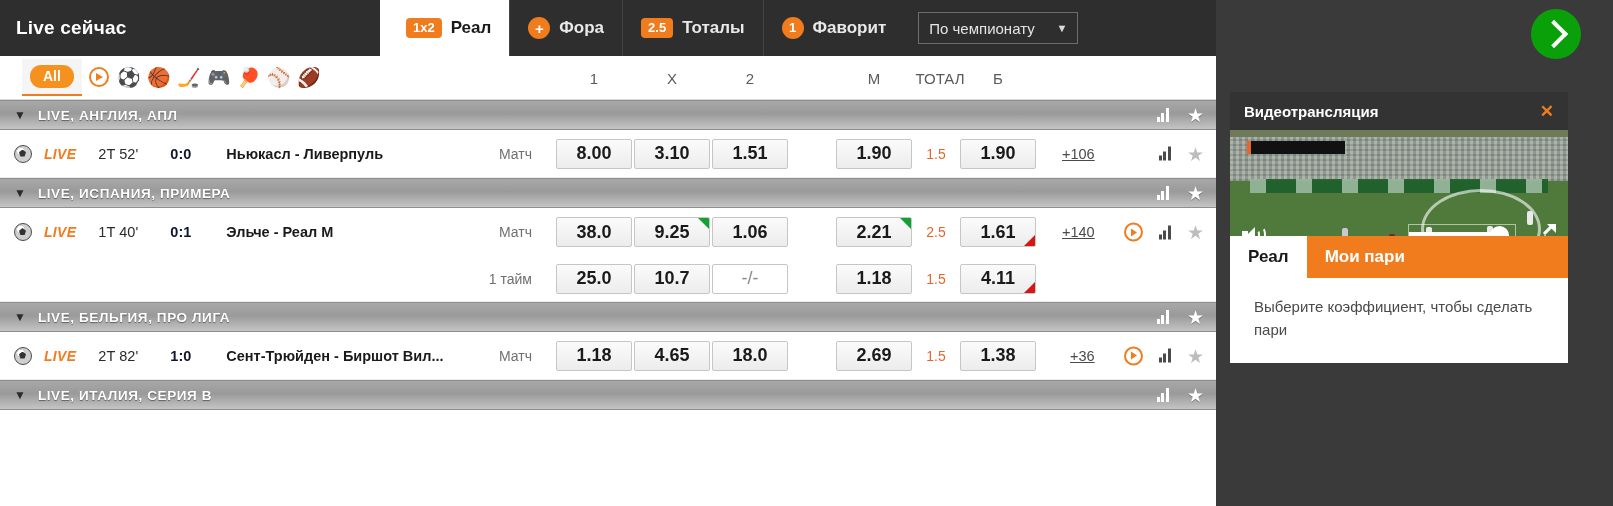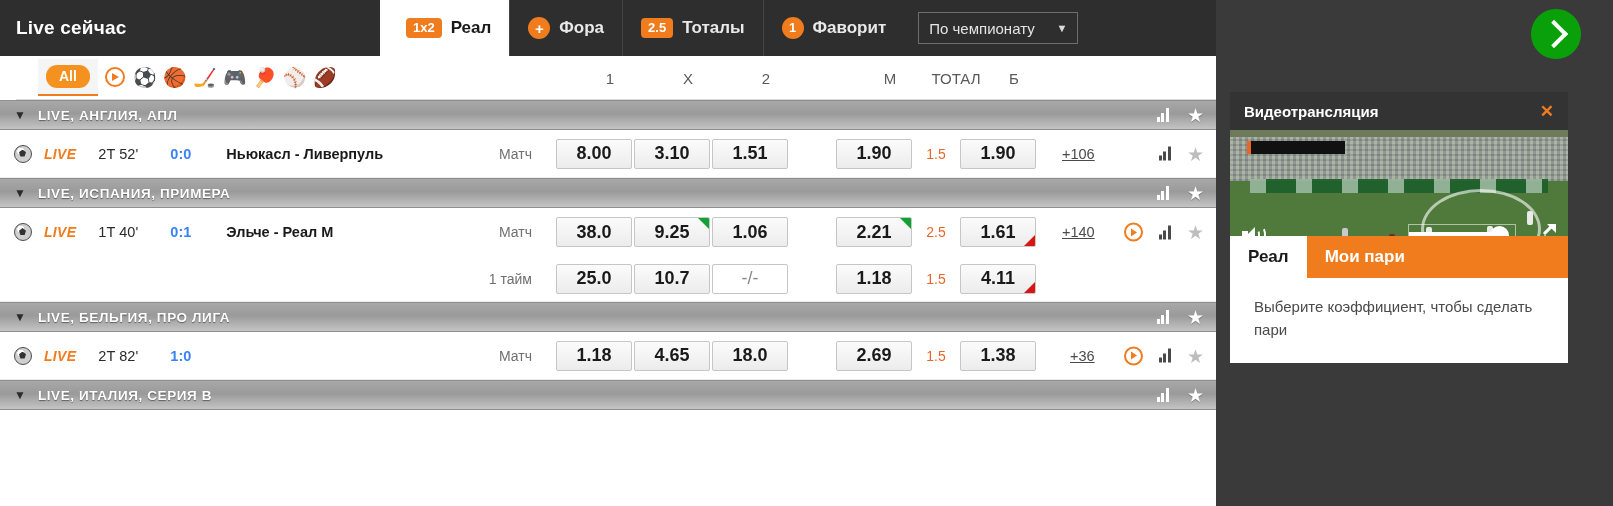--- a/index.html
+++ b/index.html
@@ -42,21 +42,21 @@
     margin-left: 14px; align-self: center; display: flex; align-items: center;
     justify-content: space-between; gap: 10px;
     border: 1px solid #6d6d6d; background: #2e2e2e; color: #e4e4e4;
     height: 32px; padding: 0 10px; font-size: 15px; min-width: 160px; cursor: pointer;
   }
   .caret { font-size: 11px; opacity: .95; }
 
   
   .sportbar {
     height: 44px; background: #fff; border-bottom: 1px solid #d9d9d9;
-    display: flex; align-items: center; position: relative; margin-left: 16px;
+    display: flex; align-items: center; position: relative;
   }
   .sports { display: flex; align-items: center; gap: 4px; padding-left: 22px; }
   .all-pill {
     background: #f5f5f5; padding: 6px 8px; display: flex; align-items: center;
     border-bottom: 2px solid #f07c1e; cursor: pointer;
   }
   .all-pill span {
     background: #f5911e; color: #fff; border-radius: 11px;
     font-size: 14px; font-weight: bold; padding: 2px 13px; line-height: 1.35;
   }
@@ -103,21 +103,21 @@
   }
   .ball:after {
     content: ""; position: absolute; left: 4px; top: 4px; width: 7px; height: 7px;
     background: #333; clip-path: polygon(50% 0, 100% 38%, 80% 100%, 20% 100%, 0 38%);
   }
   .livetag {
     color: #f07c1e; font-weight: bold; font-style: italic; font-size: 14px;
     margin-left: 12px; letter-spacing: .3px;
   }
   .mtime { color: #2b2b2b; font-size: 14.5px; margin-left: 22px; width: 60px; }
-  .mscore { color: #3b82f6; font-size: 14.5px; font-weight: bold; margin-left: 12px; width: 46px; }
+  .mscore { color: #0f172a; font-size: 14.5px; font-weight: bold; margin-left: 12px; width: 46px; }
   .mteams {
     color: #1a1a1a; font-size: 14.5px; font-weight: bold; margin-left: 10px;
     white-space: nowrap; overflow: hidden; text-overflow: ellipsis; max-width: 252px;
   }
   .mkt-label {
     color: #6f6f6f; font-size: 14px; position: absolute; text-align: right;
     left: 470px; width: 62px;
   }
 
   .odds { position: absolute; left: 0; top: 0; height: 100%; width: 100%; }
@@ -446,20 +446,21 @@
         <span class="star white">★</span>
       </span>
     </div>
 
     <div class="match rowsep">
       <div class="minfo">
         <span class="ball"></span>
         <span class="livetag">LIVE</span>
         <span class="mtime">2Т 82'</span>
         <span class="mscore">1:0</span>
+        <span class="mteams">Сент-Трюйден - Биршот Вил...</span>
       </div>
       <div class="odds">
         <span class="mkt-label" style="top:50%;transform:translateY(-50%)">Матч</span>
         <div class="cell" style="left:556px">1.18</div>
         <div class="cell" style="left:634px">4.65</div>
         <div class="cell" style="left:712px">18.0</div>
         <div class="cell" style="left:836px">2.69</div>
         <span class="totline" style="left:916px">1.5</span>
         <div class="cell" style="left:960px">1.38</div>
         <span class="more" style="left:1070px">+36</span>

